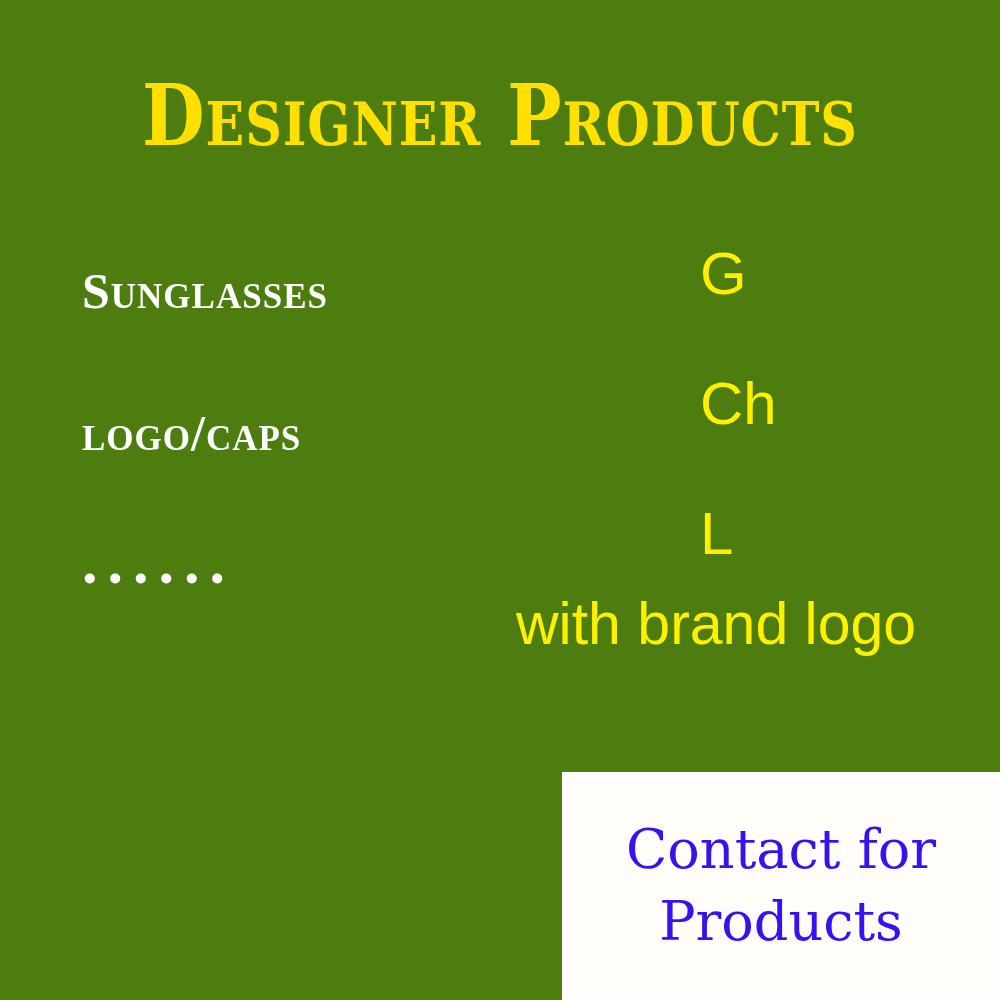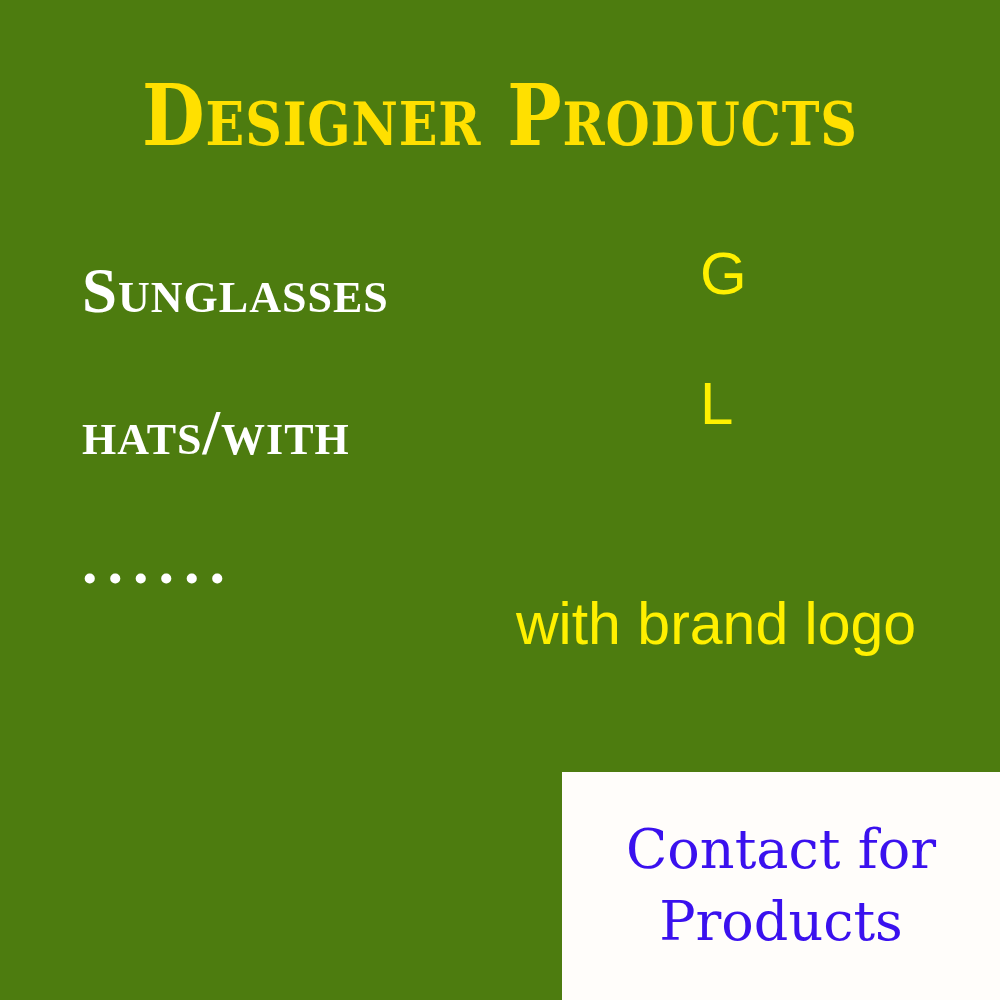--- a/index.html
+++ b/index.html
@@ -51,21 +51,21 @@
     top: 258px;
     width: 560px;
     list-style: none;
     margin: 0;
     padding: 0;
   }
   #product-list li {
     color: #FFFFFF;
     font-family: "Liberation Serif", "DejaVu Serif", serif;
     font-weight: 700;
-    font-size: 63px;
+    font-size: 50px;
     line-height: 66px;
     font-variant: small-caps;
     -webkit-font-feature-settings: "smcp";
     font-feature-settings: "smcp";
     height: 142px;
     letter-spacing: 1px;
     white-space: nowrap;
   }
   #product-list li.ellipsis {
     font-size: 62px;
@@ -128,26 +128,27 @@
 </style>
 </head>
 <body>
 
 <div id="poster">
 
   <div id="headline">Designer Products</div>
 
   <ul id="product-list">
     <li>Sunglasses</li>
-    <li>hats/with</li>
+    <li>logo/caps</li>
     <li class="ellipsis">......</li>
   </ul>
 
   <div id="brand-column">
     <div class="brand-line">G</div>
+    <div class="brand-line">Ch</div>
     <div class="brand-line">L</div>
   </div>
 
   <div id="brand-logo-note">with brand logo</div>
 
   <div id="contact-panel">
     <div class="contact-line">Contact for</div>
     <div class="contact-line">Products</div>
   </div>
 

